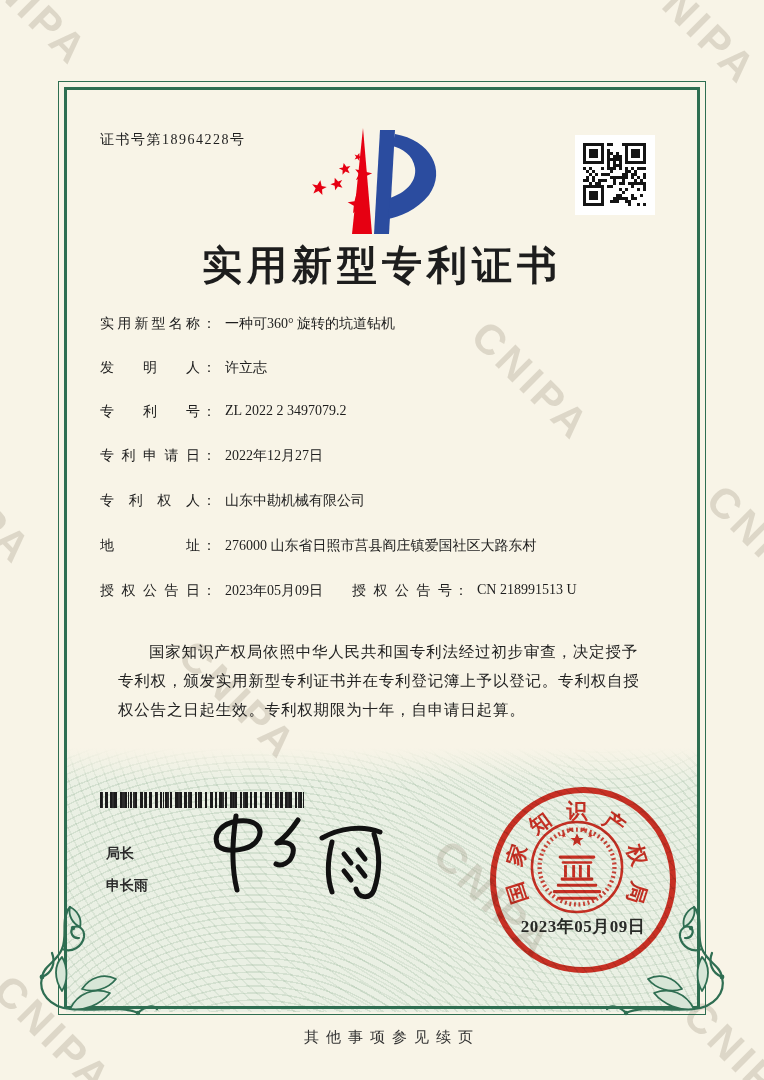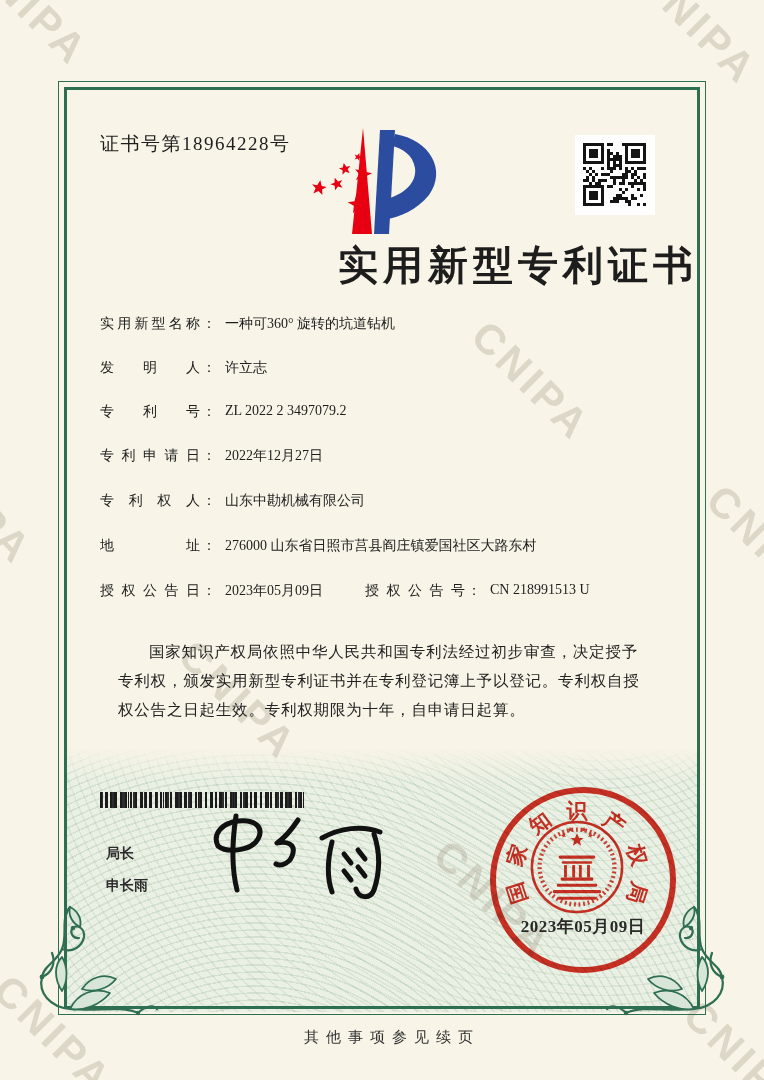--- a/index.html
+++ b/index.html
@@ -20,36 +20,36 @@
   .band::before{content:"";position:absolute;left:0;right:0;top:0;height:34px;
         background:linear-gradient(#f8f4e7,rgba(248,244,231,0));}
 
   
   .border-outer{position:absolute;left:58px;top:81px;right:58px;bottom:65px;border:1.5px solid #2e6e51;z-index:3;}
   .border-inner{position:absolute;left:64px;top:87px;right:64px;bottom:71px;border:3px solid #2e6e51;z-index:3;}
 
   .flourish{position:absolute;z-index:4;}
 
   
-  .cert-no{position:absolute;left:100px;top:131px;font-size:19px;letter-spacing:1.5px;z-index:5;}
+  .cert-no{position:absolute;left:100px;top:131px;font-size:14px;letter-spacing:1.5px;z-index:5;}
   .logo{position:absolute;left:300px;top:126px;z-index:5;}
   .qr{position:absolute;left:575px;top:135px;width:80px;height:80px;background:#fff;z-index:5;}
   .qr-grid{position:absolute;left:8px;top:8px;width:63px;height:63px;display:grid;
            grid-template-columns:repeat(21,3px);grid-template-rows:repeat(21,3px);}
   .qr-grid div{width:3px;height:3px;}
   .qr-grid div.on{background:#141414;}
 
-  .title{position:absolute;left:66px;right:66px;top:238px;text-align:right;font-size:40px;font-weight:bold;
+  .title{position:absolute;left:66px;right:66px;top:238px;text-align:center;font-size:40px;font-weight:bold;
          letter-spacing:5px;z-index:5;}
 
   
   .frow{position:absolute;left:100px;display:flex;align-items:flex-start;font-size:14px;z-index:5;white-space:nowrap;}
   .flabel{display:inline-block;width:100px;text-align:justify;text-align-last:justify;flex:none;}
   .fcolon{flex:none;margin:0 9px 0 2px;}
-  .flabel2{display:inline-block;width:100px;text-align:justify;text-align-last:justify;flex:none;margin-left:42px;}
+  .flabel2{display:inline-block;width:100px;text-align:justify;text-align-last:justify;flex:none;margin-left:29px;}
 
   
   .body-text{position:absolute;left:100px;top:619px;width:568px;z-index:5;}
   .body-text p{margin:18px;text-indent:2em;font-size:15.5px;line-height:29px;letter-spacing:0.8px;color:#222;}
 
   
   .barcode{position:absolute;left:100px;top:792px;width:204px;height:16px;z-index:5;
     background-image:
       repeating-linear-gradient(90deg,#1b1b1b 0 2px,rgba(0,0,0,0) 2px 5px),
       repeating-linear-gradient(90deg,#1b1b1b 0 1px,rgba(0,0,0,0) 1px 7px),

